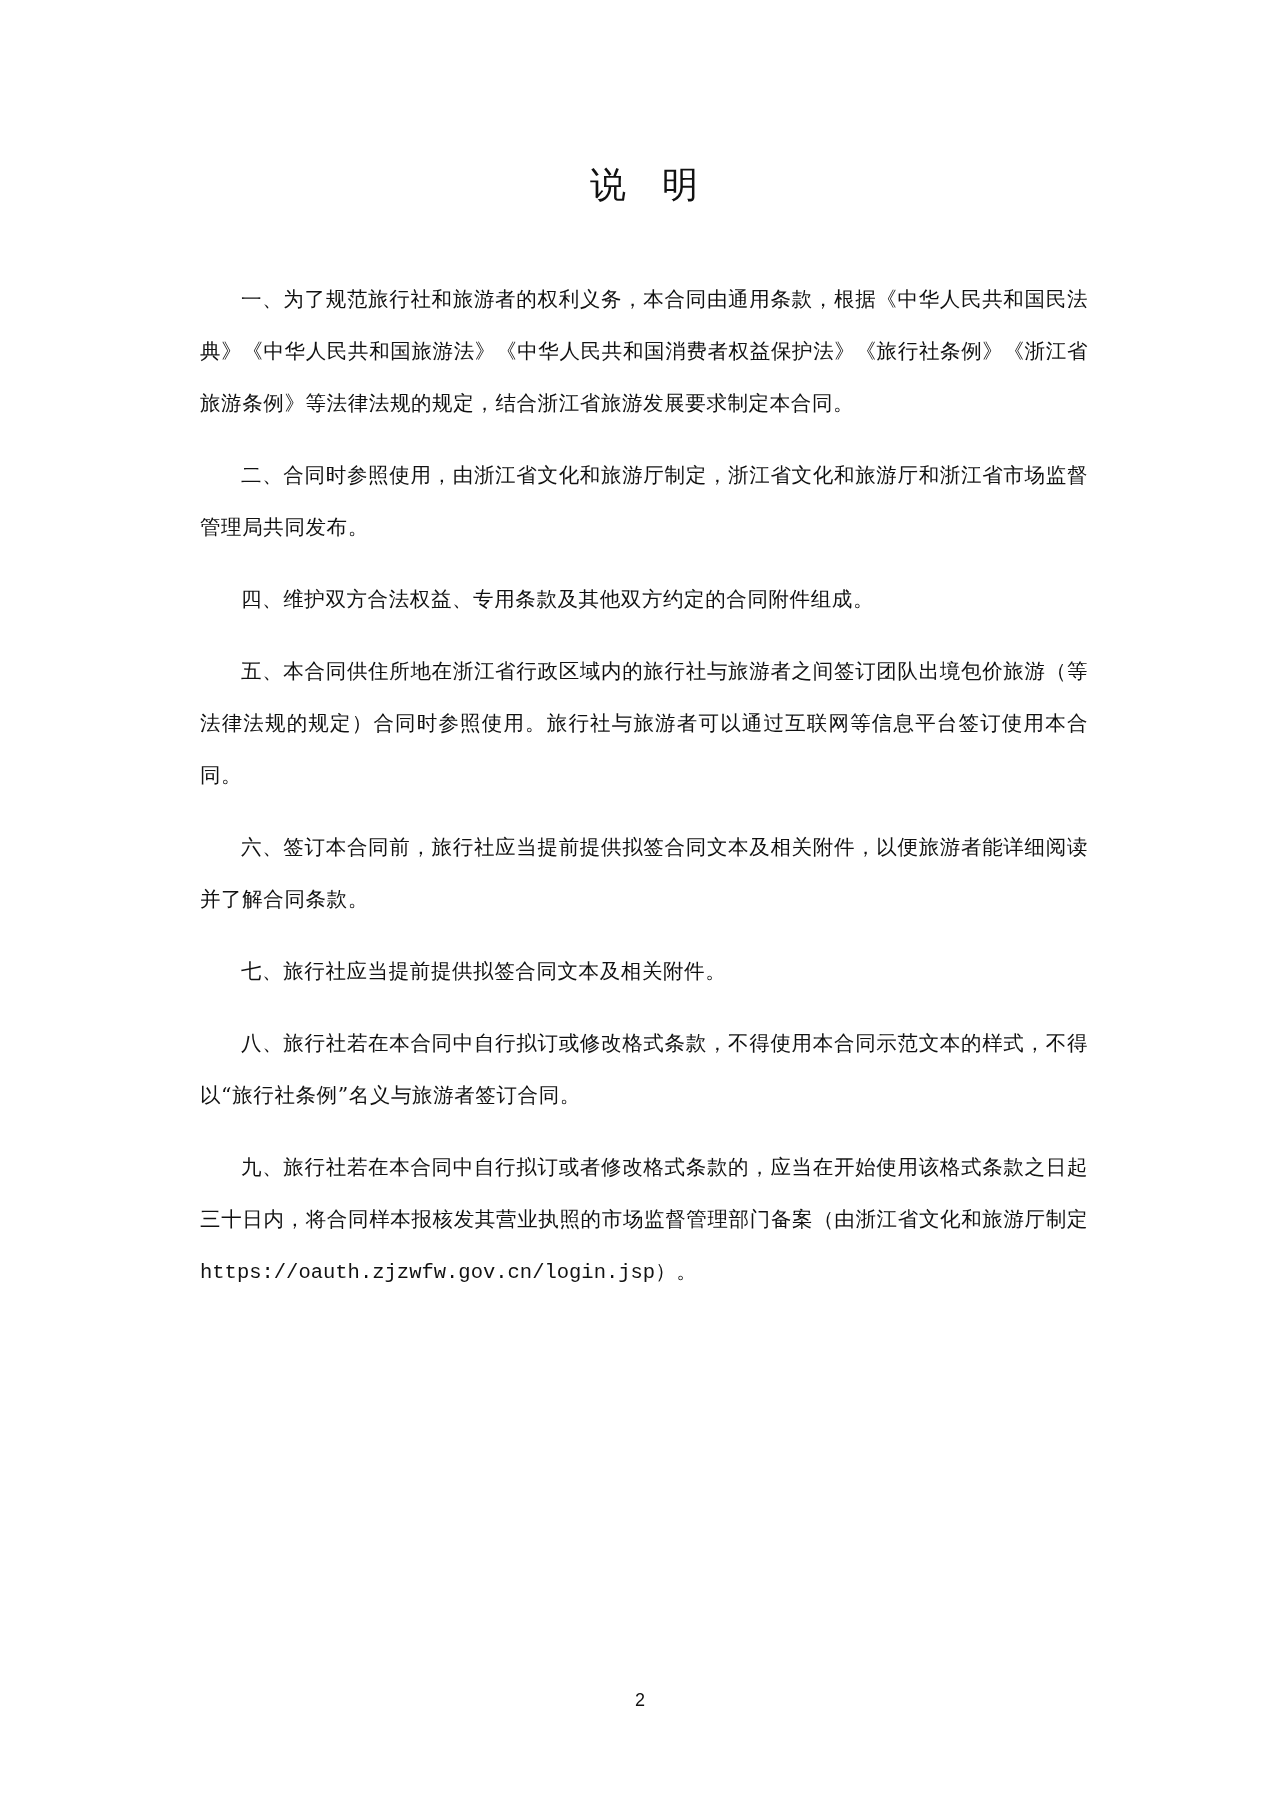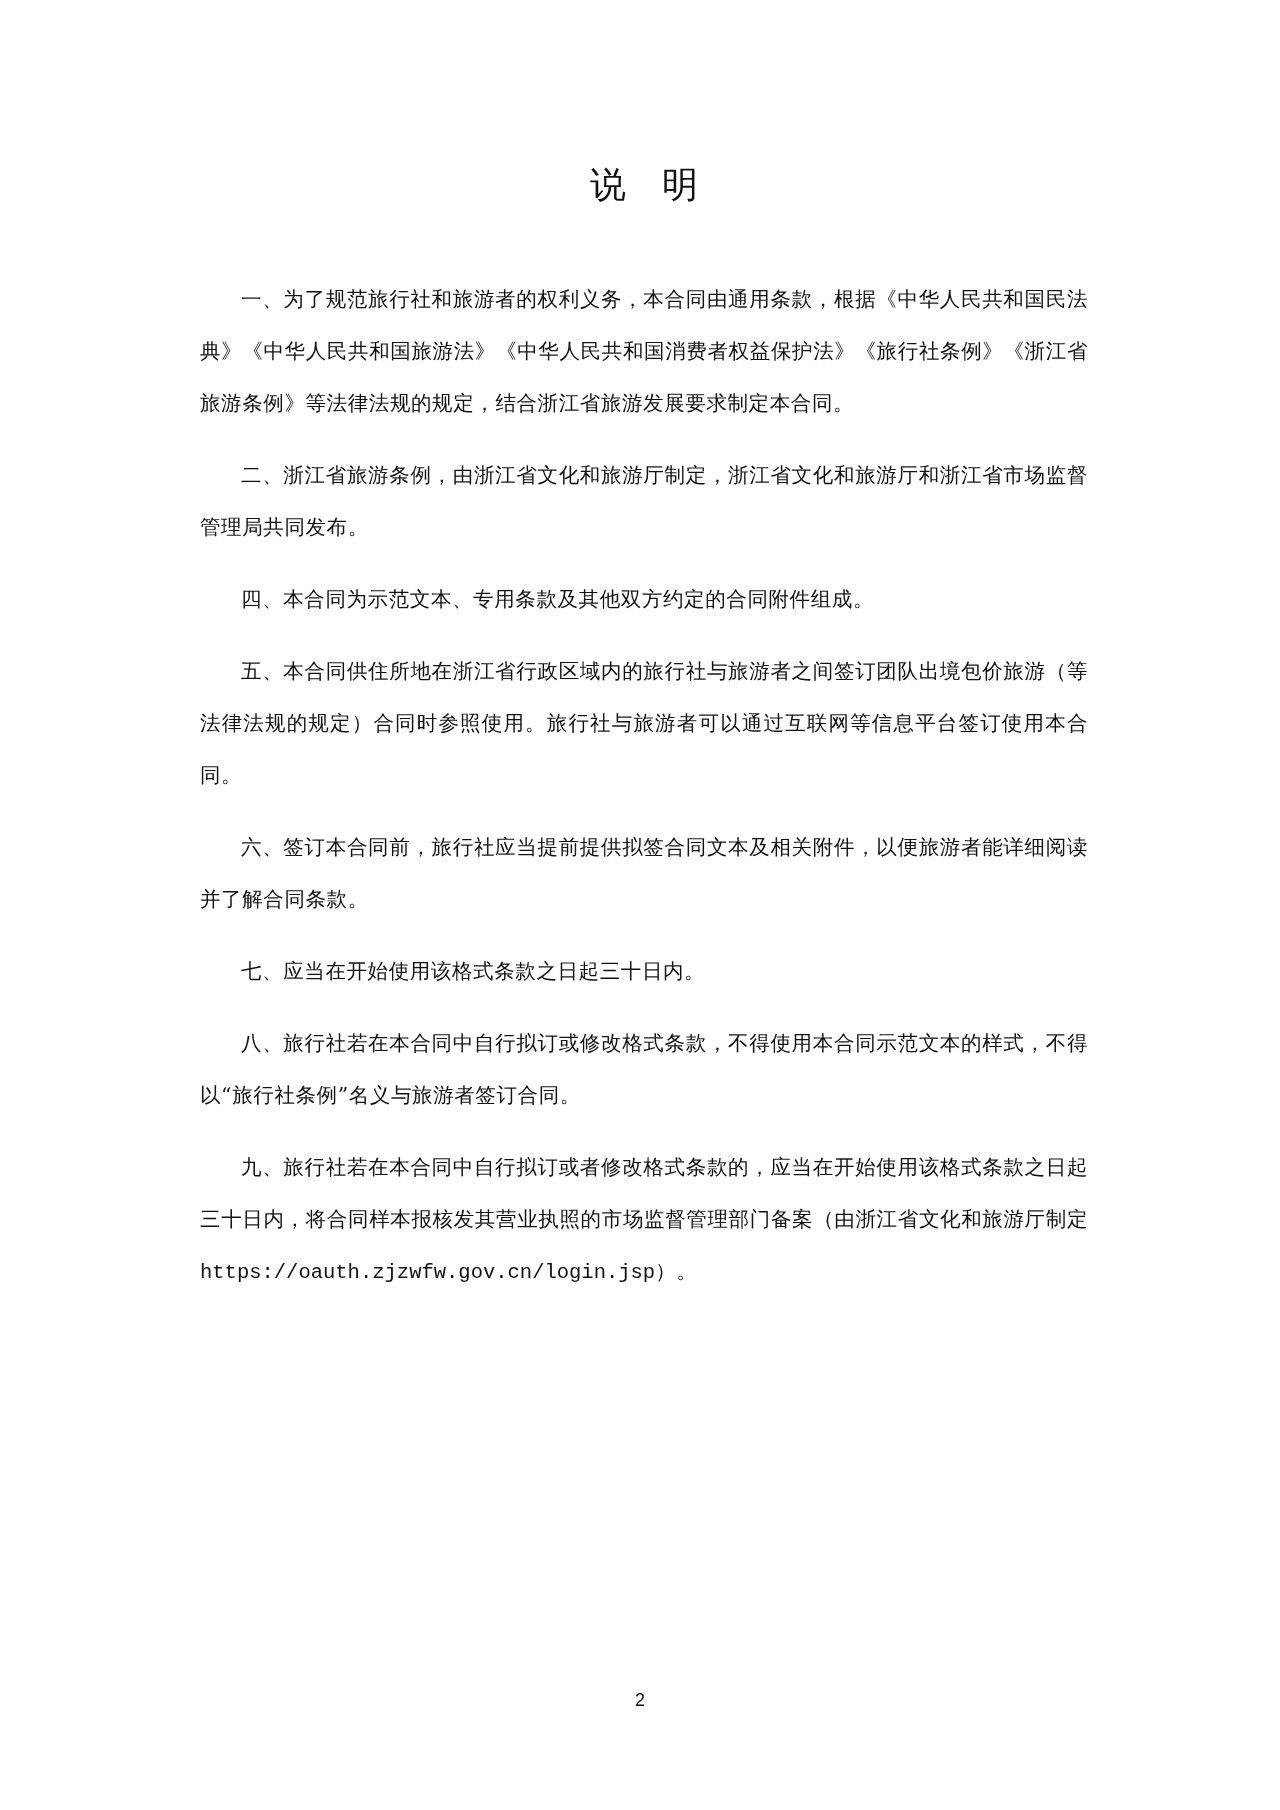--- a/index.html
+++ b/index.html
@@ -67,23 +67,23 @@
   </style>
 </head>
 <body>
 
 <div class="page">
 
   <h1 class="title">说明</h1>
 
   <div class="content">
     <p class="para">一、为了规范旅行社和旅游者的权利义务，本合同由通用条款，根据《中华人民共和国民法典》《中华人民共和国旅游法》《中华人民共和国消费者权益保护法》《旅行社条例》《浙江省旅游条例》等法律法规的规定，结合浙江省旅游发展要求制定本合同。</p>
-    <p class="para">二、浙江省旅游条例，由浙江省文化和旅游厅制定，浙江省文化和旅游厅和浙江省市场监督管理局共同发布。</p>
-    <p class="para">四、本合同为示范文本、专用条款及其他双方约定的合同附件组成。</p>
+    <p class="para">二、合同时参照使用，由浙江省文化和旅游厅制定，浙江省文化和旅游厅和浙江省市场监督管理局共同发布。</p>
+    <p class="para">四、维护双方合法权益、专用条款及其他双方约定的合同附件组成。</p>
     <p class="para">五、本合同供住所地在浙江省行政区域内的旅行社与旅游者之间签订团队出境包价旅游（等法律法规的规定）合同时参照使用。旅行社与旅游者可以通过互联网等信息平台签订使用本合同。</p>
     <p class="para">六、签订本合同前，旅行社应当提前提供拟签合同文本及相关附件，以便旅游者能详细阅读并了解合同条款。</p>
-    <p class="para">七、应当在开始使用该格式条款之日起三十日内。</p>
+    <p class="para">七、旅行社应当提前提供拟签合同文本及相关附件。</p>
     <p class="para">八、旅行社若在本合同中自行拟订或修改格式条款，不得使用本合同示范文本的样式，不得以“旅行社条例”名义与旅游者签订合同。</p>
     <p class="para"><span>九、旅行社若在本合同中自行拟订或者修改格式条款的，应当在开始使用该格式条款之日起三十日内，将合同样本报核发其营业执照的市场监督管理部门备案（由浙江省文化和旅游厅制定 </span><span class="mono">https://oauth.zjzwfw.gov.cn/login.jsp</span><span>）。</span></p>
   </div>
 
   <div class="page-number">2</div>
 </div>
 
 </body></html>

